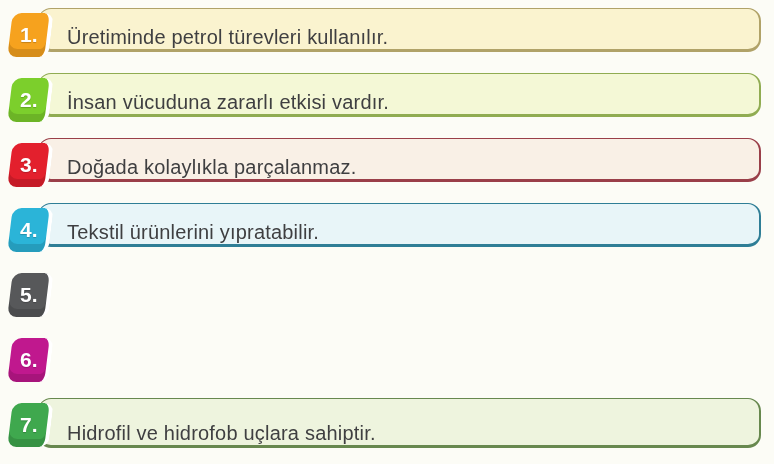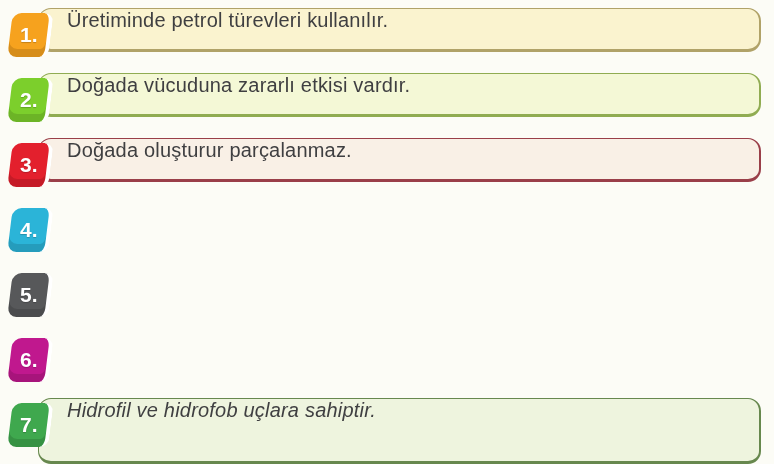--- a/index.html
+++ b/index.html
@@ -29,21 +29,21 @@
     left: 38px;
     right: 13px;
     top: 0;
     height: 44px;
     background: var(--bg, #fff);
     border: 1px solid var(--border, #999);
     border-bottom-width: 3px;
     border-right-width: 2px;
     border-radius: 13px;
     display: flex;
-    align-items: flex-start;
+    align-items: flex-end;
     padding-left: 28px;
     box-sizing: border-box;
     font-size: 20px;
     color: #3f3f41;
     letter-spacing: 0.2px;
   }
   .badge {
     position: absolute;
     left: 10px;
     top: 5px;
@@ -73,55 +73,58 @@
     top: -8px;
   }
   
   .row:nth-child(1) { top: 8px; }
   .row:nth-child(2) { top: 73px; }
   .row:nth-child(3) { top: 138px; }
   .row:nth-child(4) { top: 203px; }
   .row:nth-child(5) { top: 268px; }
   .row:nth-child(6) { top: 333px; }
   .row:nth-child(7) { top: 398px; }
-  .row:nth-child(7) .box { height: 66px; font-style: italic; }
+  .row:nth-child(7) .box { height: 50px; }
 </style>
 </head>
 <body style="background: rgb(252, 252, 246);">
 
 <div class="list">
 
   <div class="row" style="--badge: #f6a21e; --bg: #faf3cf; --border: #b0a268;">
     <div class="box">
       <span>Üretiminde petrol türevleri kullanılır.</span>
     </div>
     <div class="badge">
       <span class="badge-num">1.</span>
     </div>
   </div>
 
   <div class="row" style="--badge: #7ccf2c; --bg: #f4f8d6; --border: #90ac52;">
     <div class="box">
-      <span>Doğada vücuduna zararlı etkisi vardır.</span>
+      <span>İnsan vücuduna zararlı etkisi vardır.</span>
     </div>
     <div class="badge">
       <span class="badge-num">2.</span>
     </div>
   </div>
 
   <div class="row" style="--badge: #e3202d; --bg: #f9f0e6; --border: #9a3f49;">
     <div class="box">
-      <span>Doğada oluşturur parçalanmaz.</span>
+      <span>Doğada kolaylıkla parçalanmaz.</span>
     </div>
     <div class="badge">
       <span class="badge-num">3.</span>
     </div>
   </div>
 
   <div class="row" style="--badge: #2bb4d8; --bg: #e8f5f8; --border: #2f7e96;">
+    <div class="box">
+      <span>Tekstil ürünlerini yıpratabilir.</span>
+    </div>
     <div class="badge">
       <span class="badge-num">4.</span>
     </div>
   </div>
 
   <div class="row" style="--badge: #57585a; --bg: #fdfdfd; --border: #8c8c8c;">
     <div class="badge">
       <span class="badge-num">5.</span>
     </div>
   </div>

